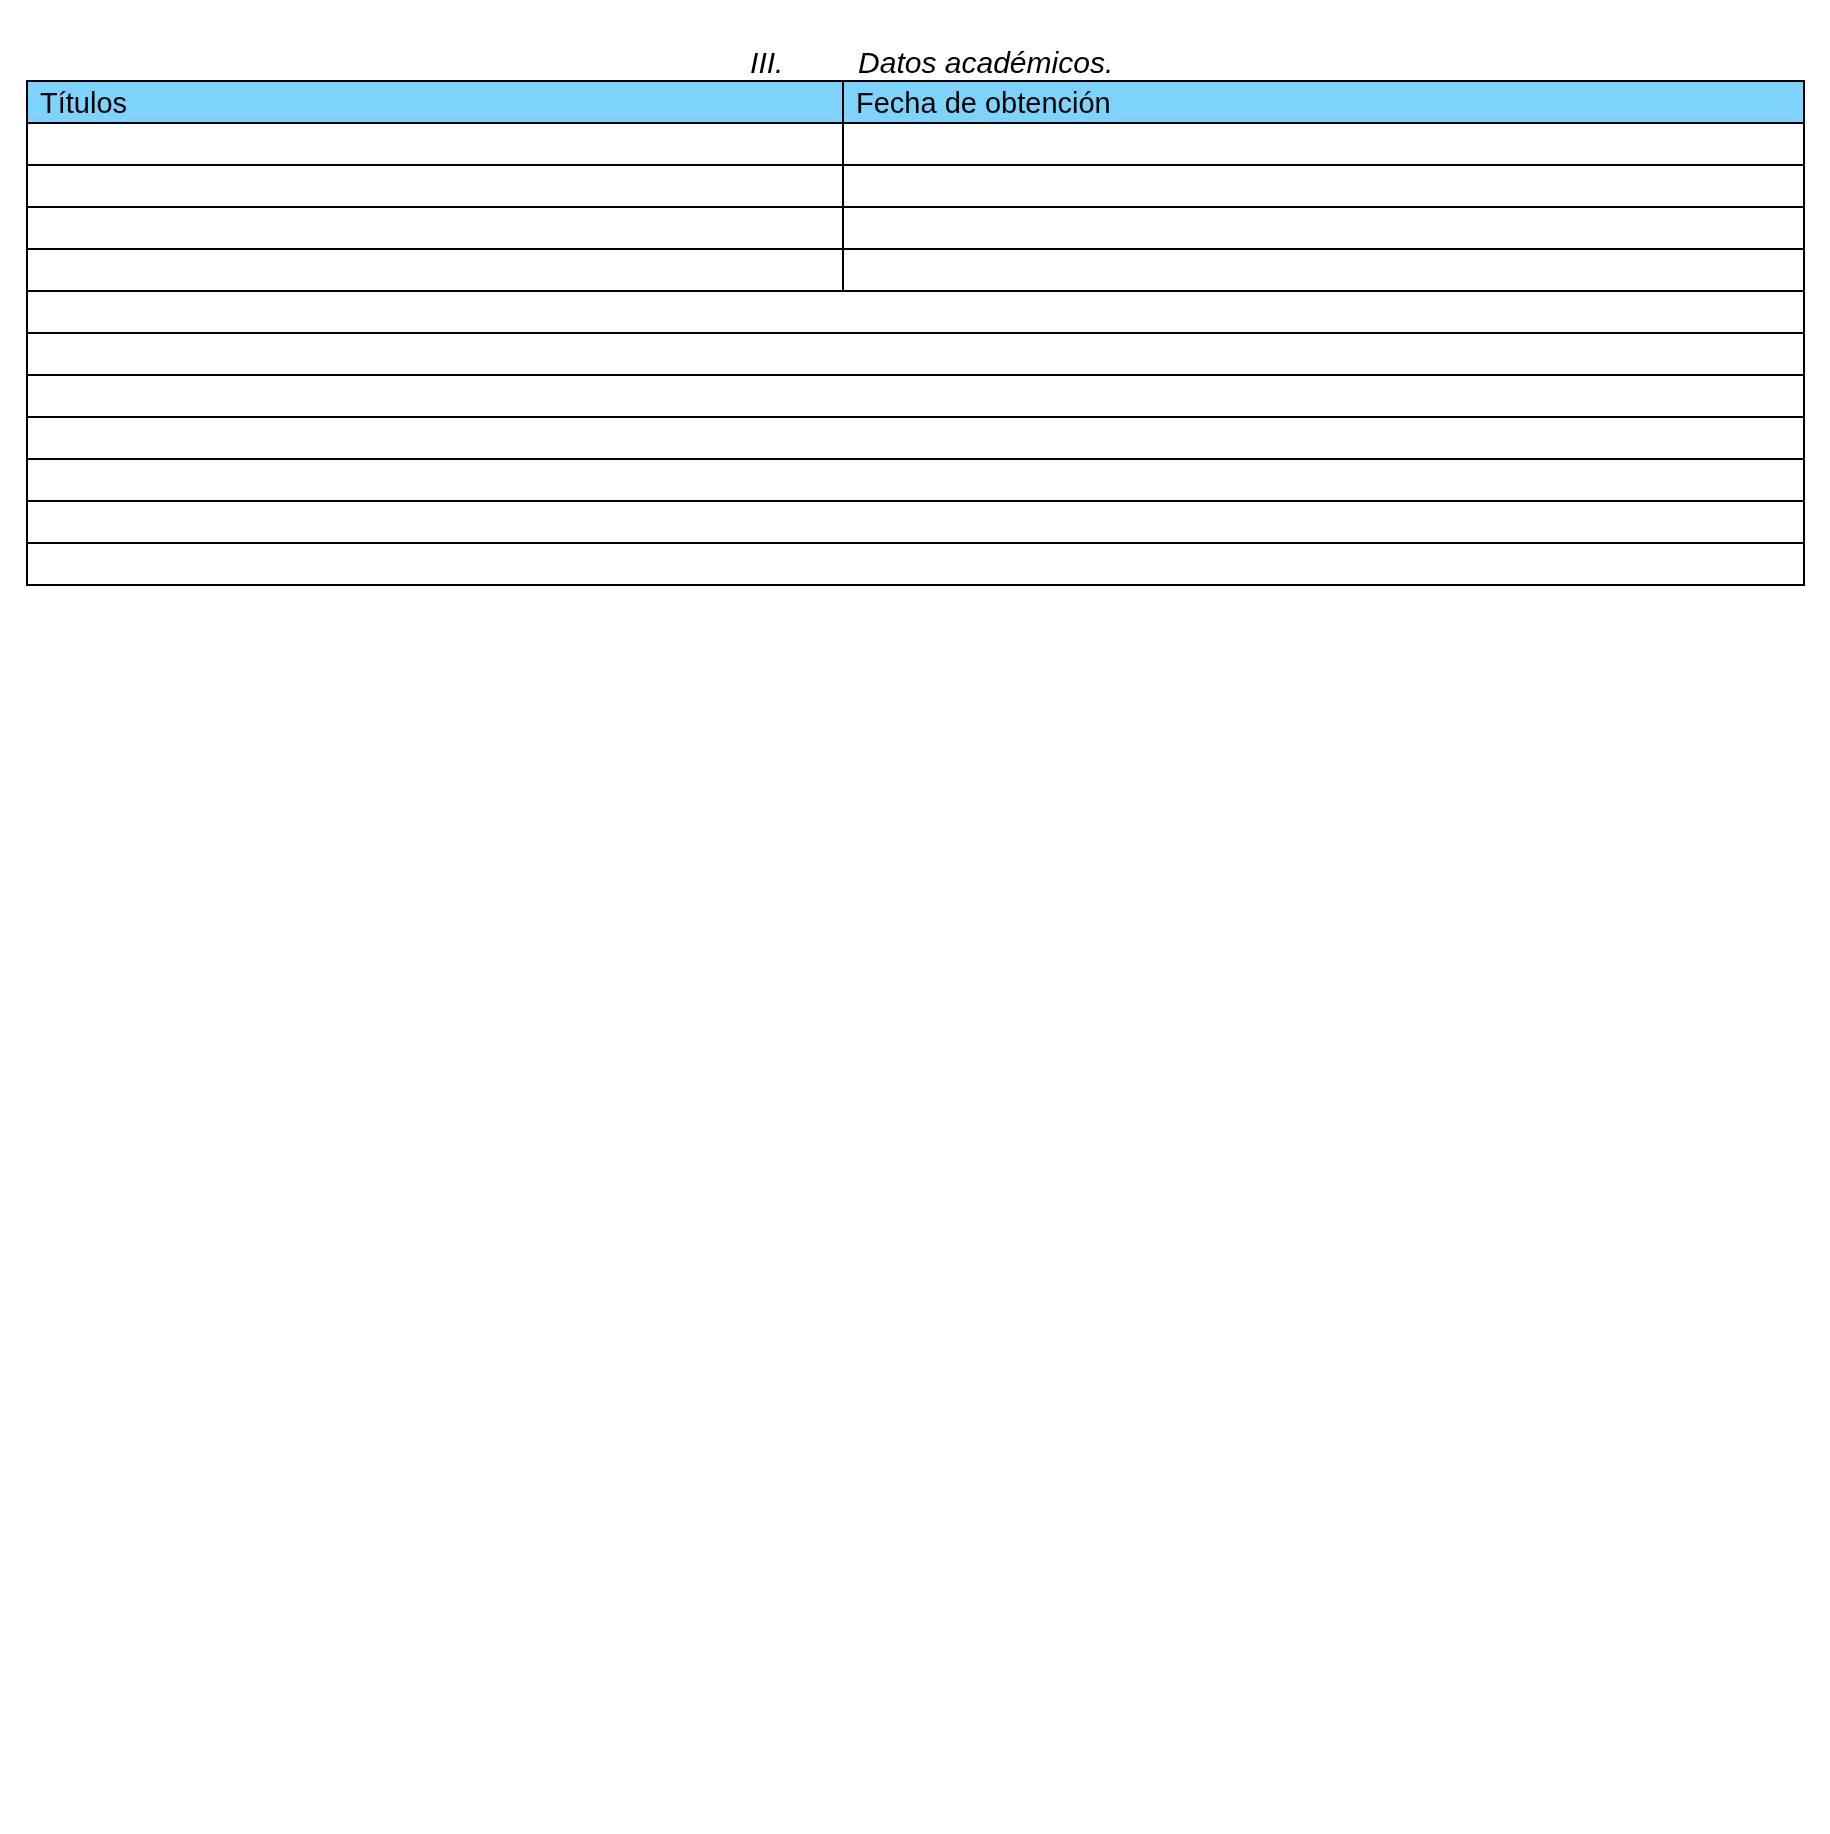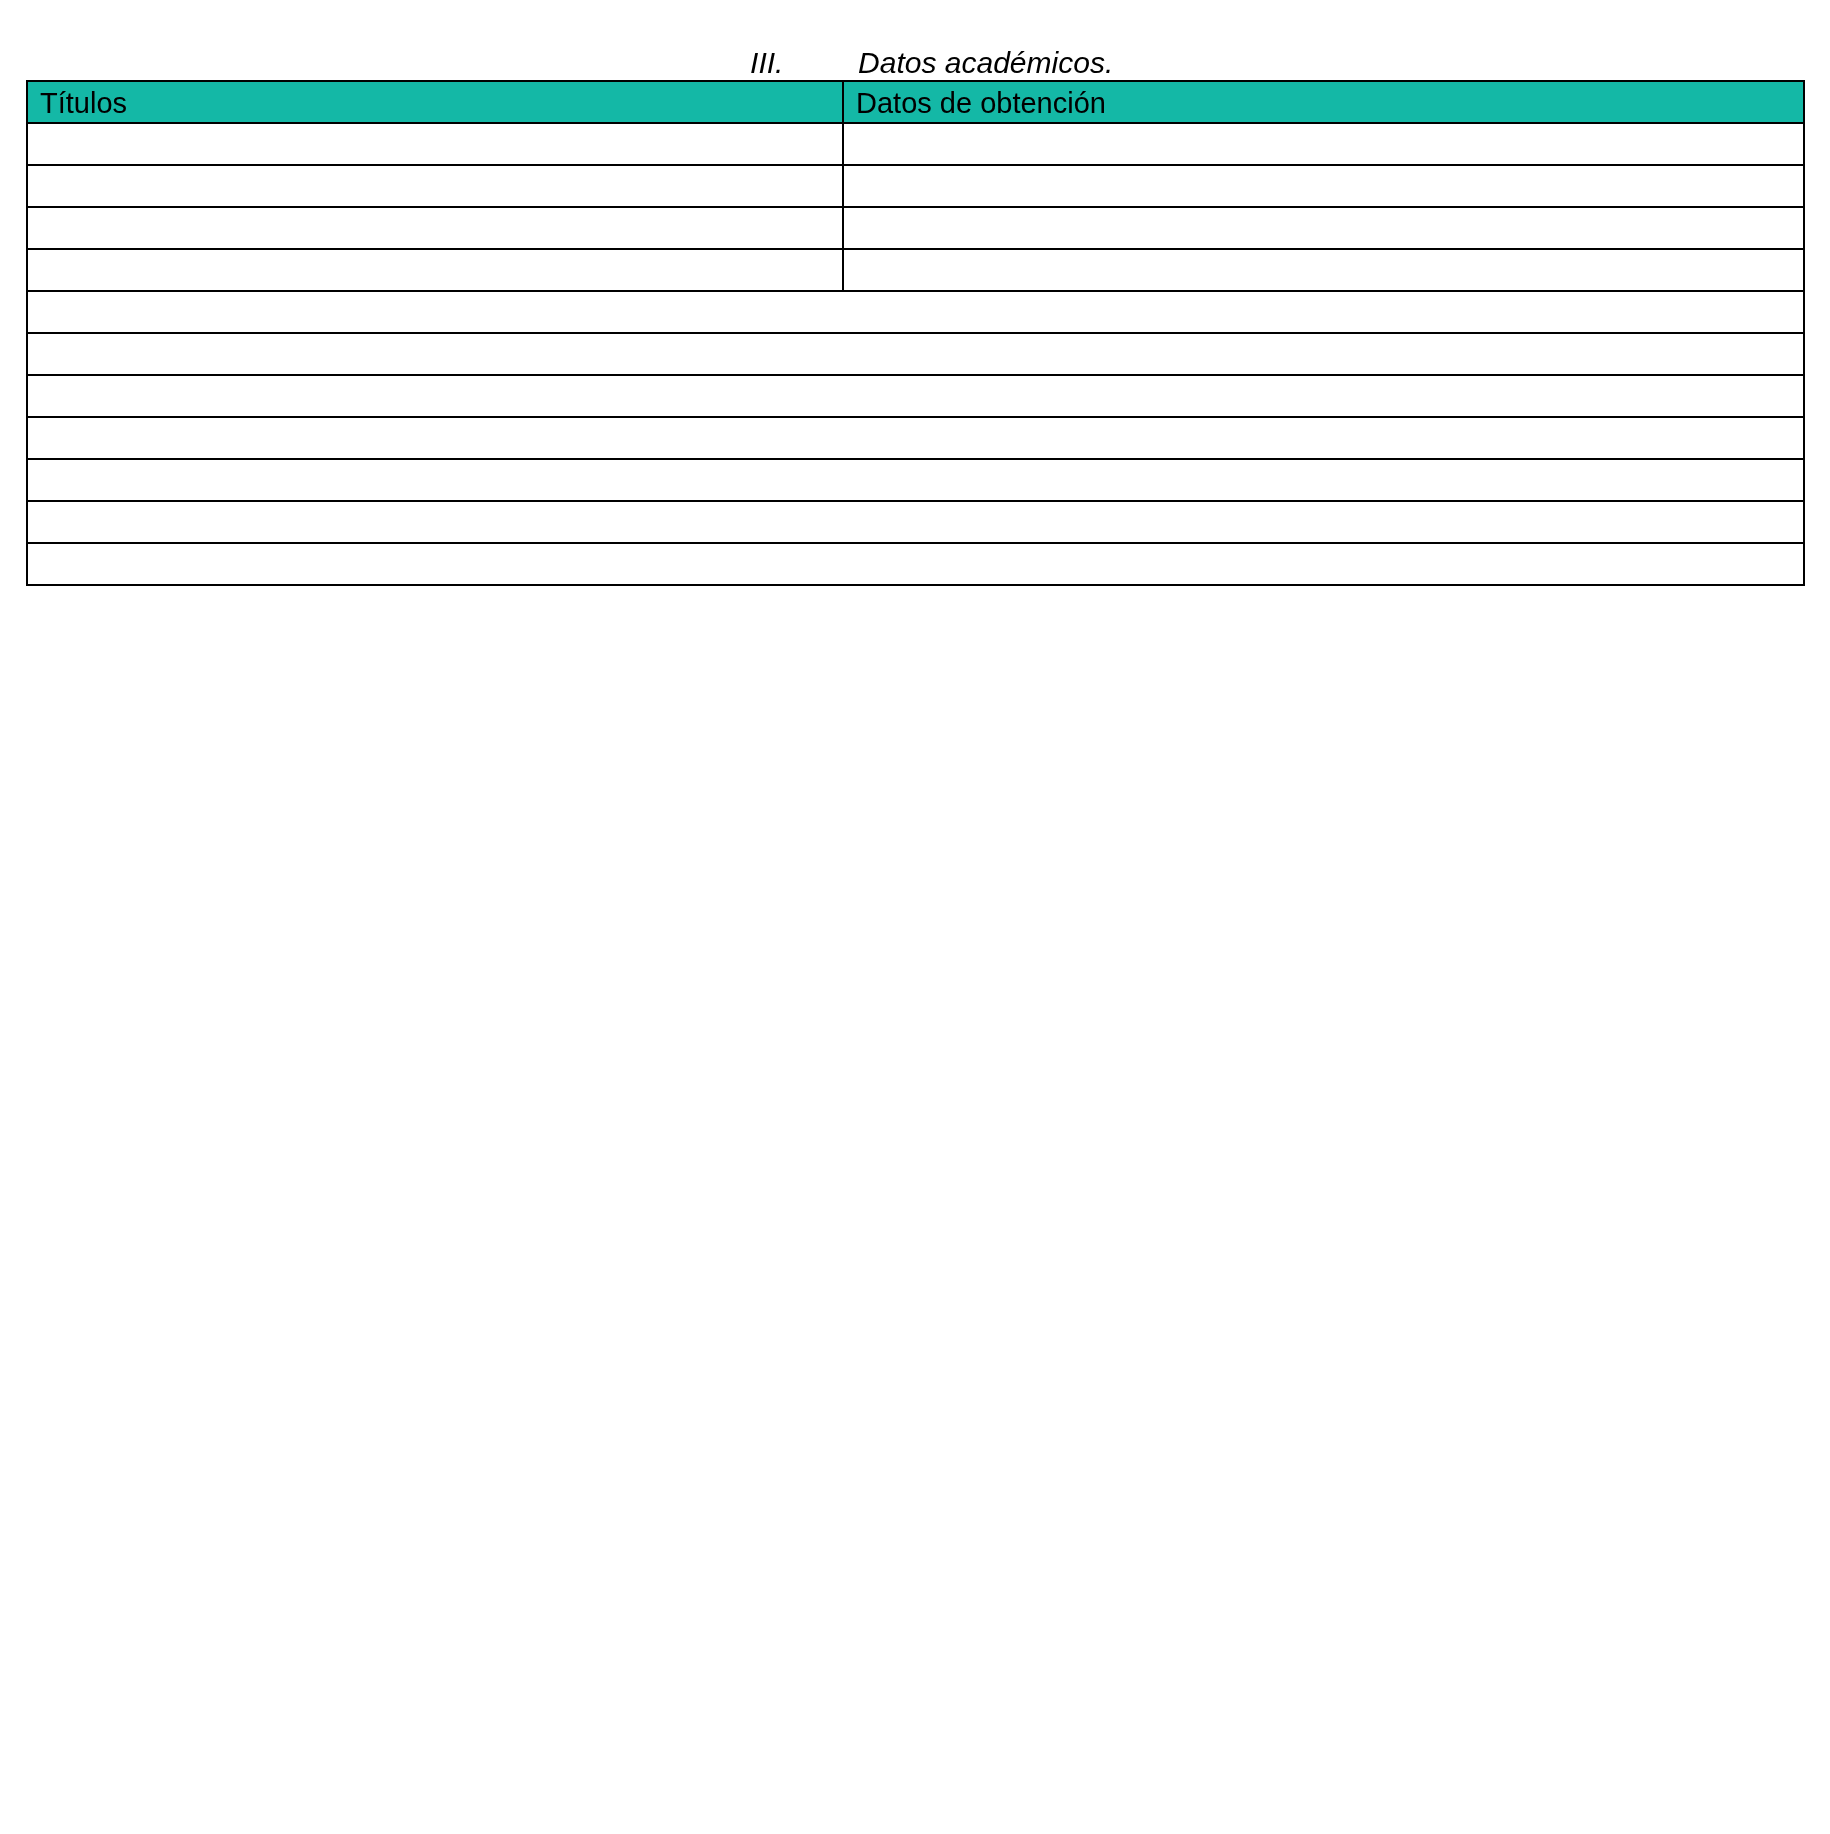--- a/index.html
+++ b/index.html
@@ -53,21 +53,21 @@
   }
   .form-table td {
     border: 2px solid #000000;
     padding: 0 0 0 12px;
     font-size: 29px;
     line-height: 34px;
     vertical-align: top;
     height: 40px;
   }
   .hdr {
-    background: #14b8a6;
+    background: #7dd3fc;
     height: 52px;
     vertical-align: middle;
   }
   .hdr-text {
     display: block;
     padding-top: 4px;
   }
   .row-cell {
     height: 72px;
   }
@@ -108,21 +108,21 @@
     <colgroup>
       <col class="col-left">
       <col class="col-right">
     </colgroup>
     <tbody>
       <tr>
         <td class="hdr">
             <span class="hdr-text">Títulos</span>
           </td>
         <td class="hdr">
-            <span class="hdr-text">Datos de obtención</span>
+            <span class="hdr-text">Fecha de obtención</span>
           </td>
       </tr>
 
       <tr>
         <td class="row-cell-lg"></td>
         <td class="row-cell-lg"></td>
       </tr>
       <tr>
         <td class="row-cell-lg"></td>
         <td class="row-cell-lg"></td>

